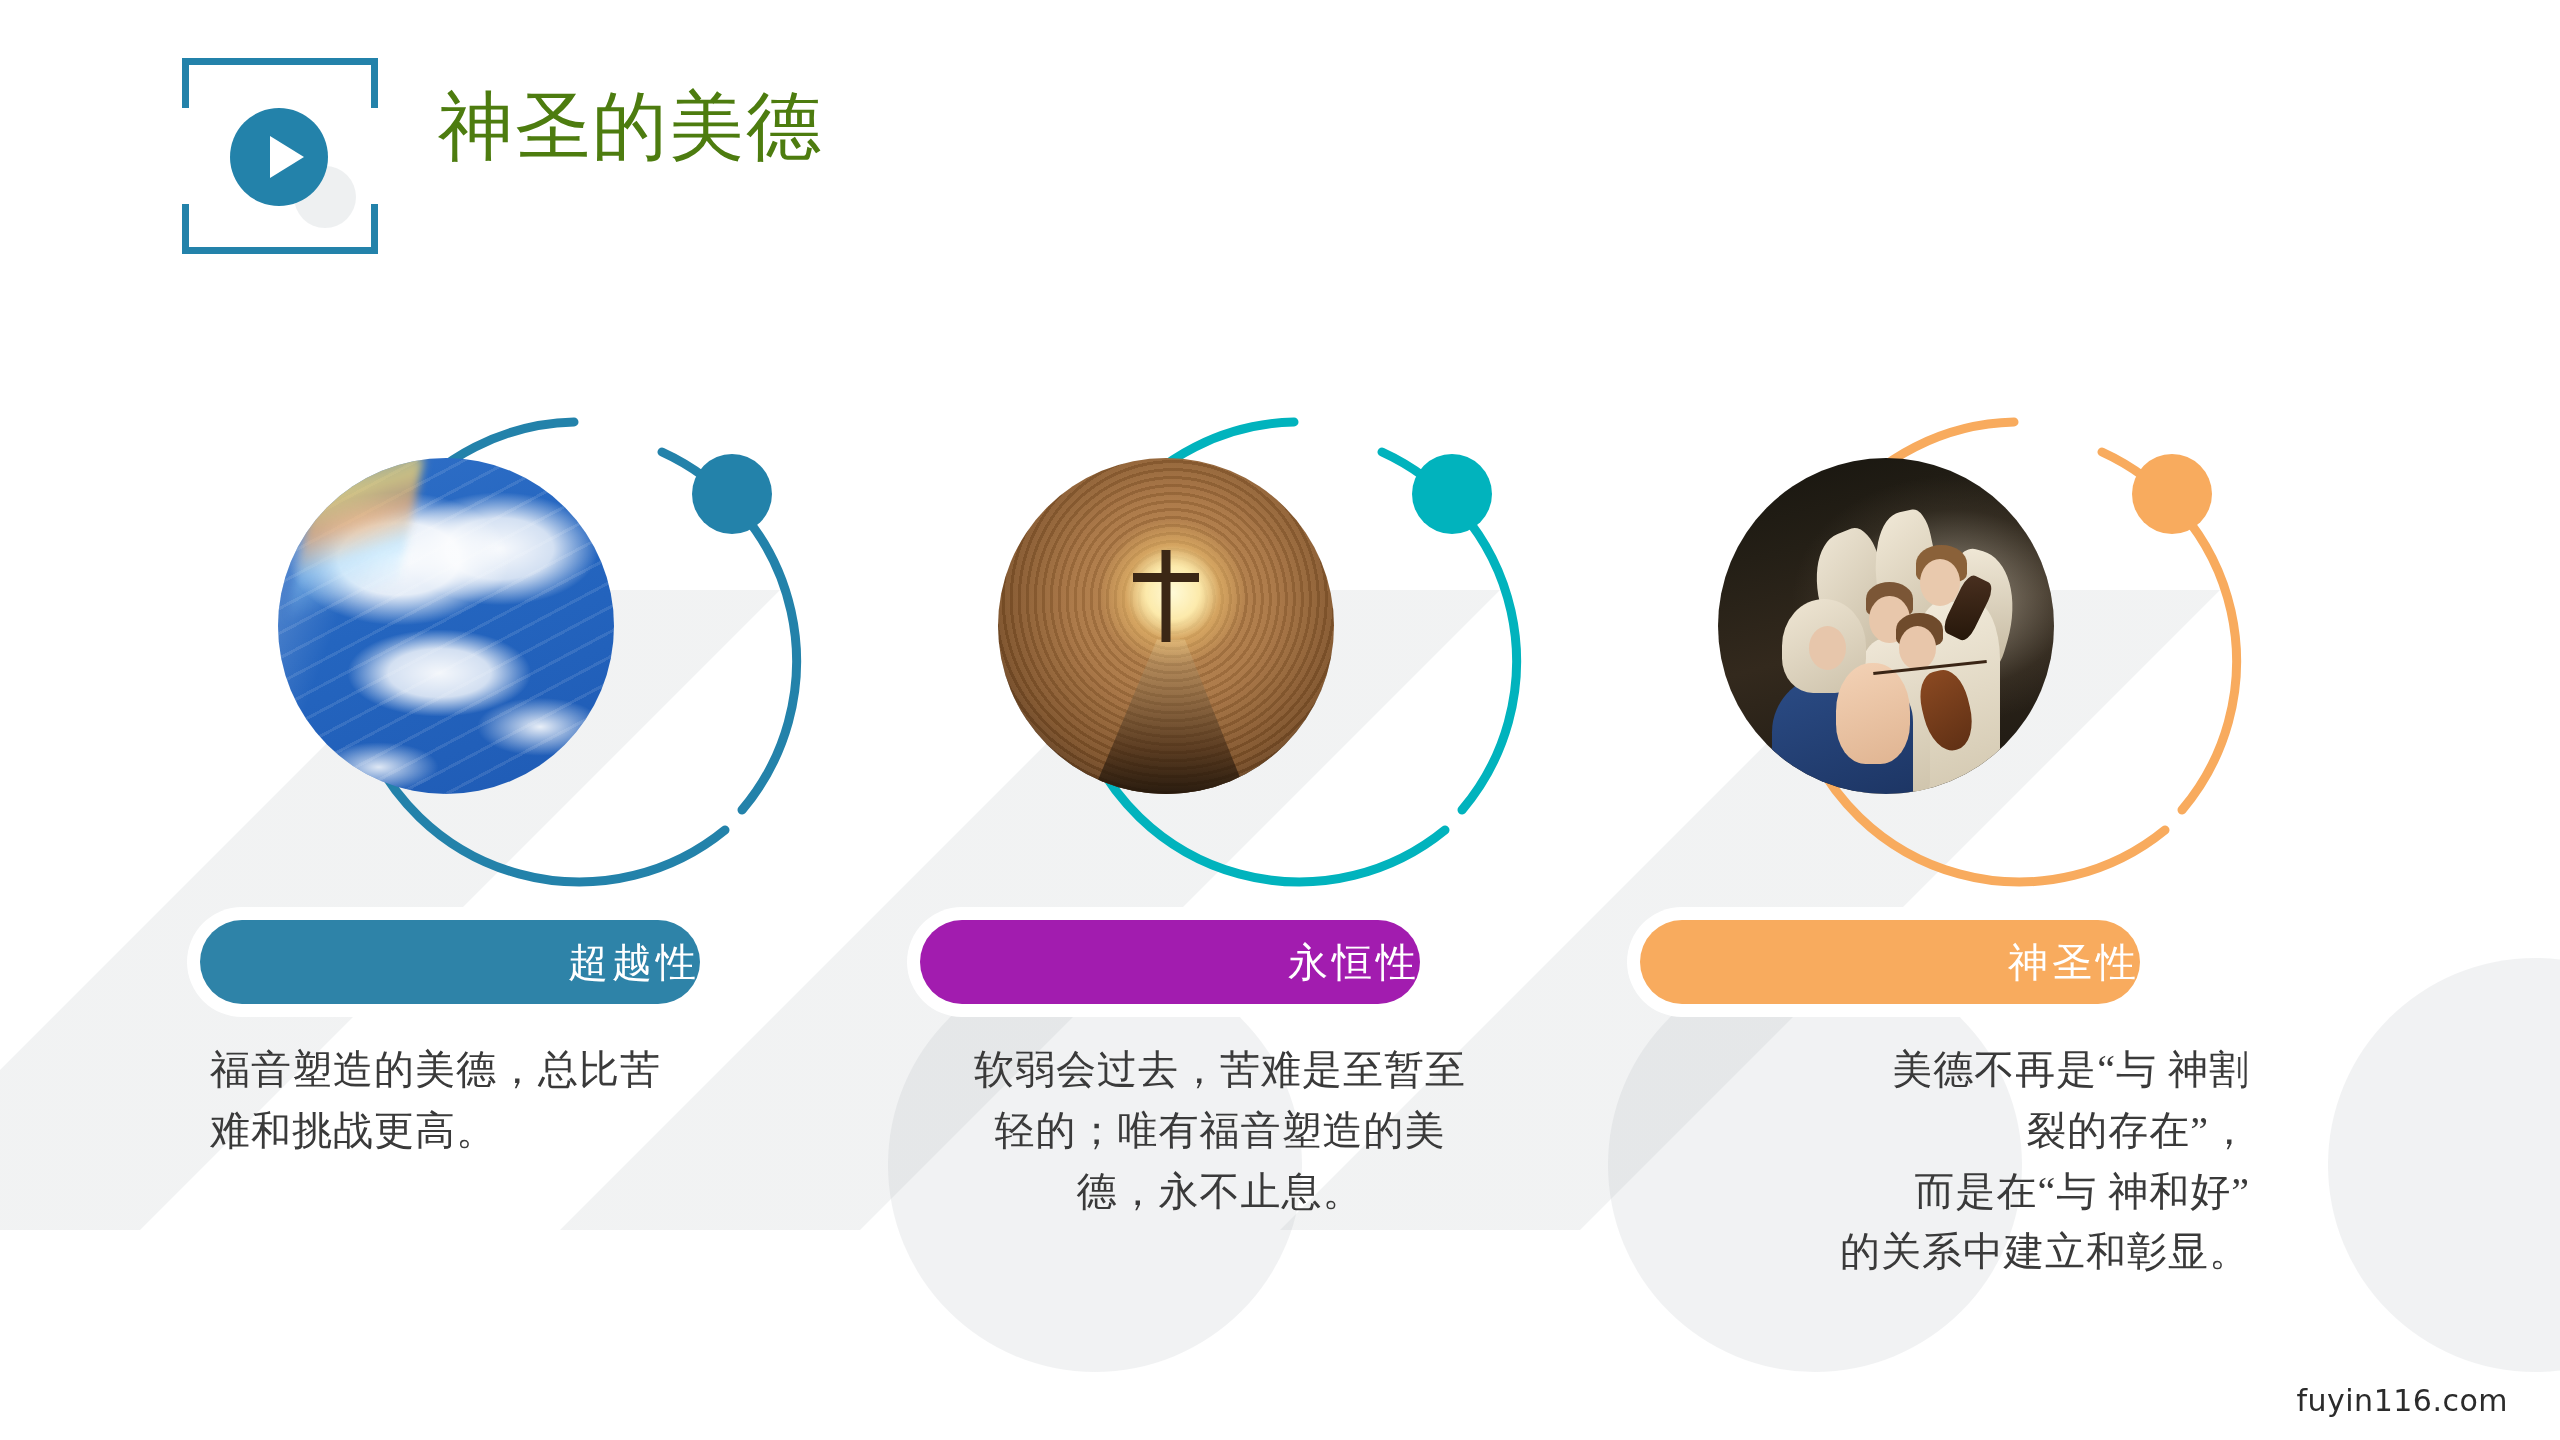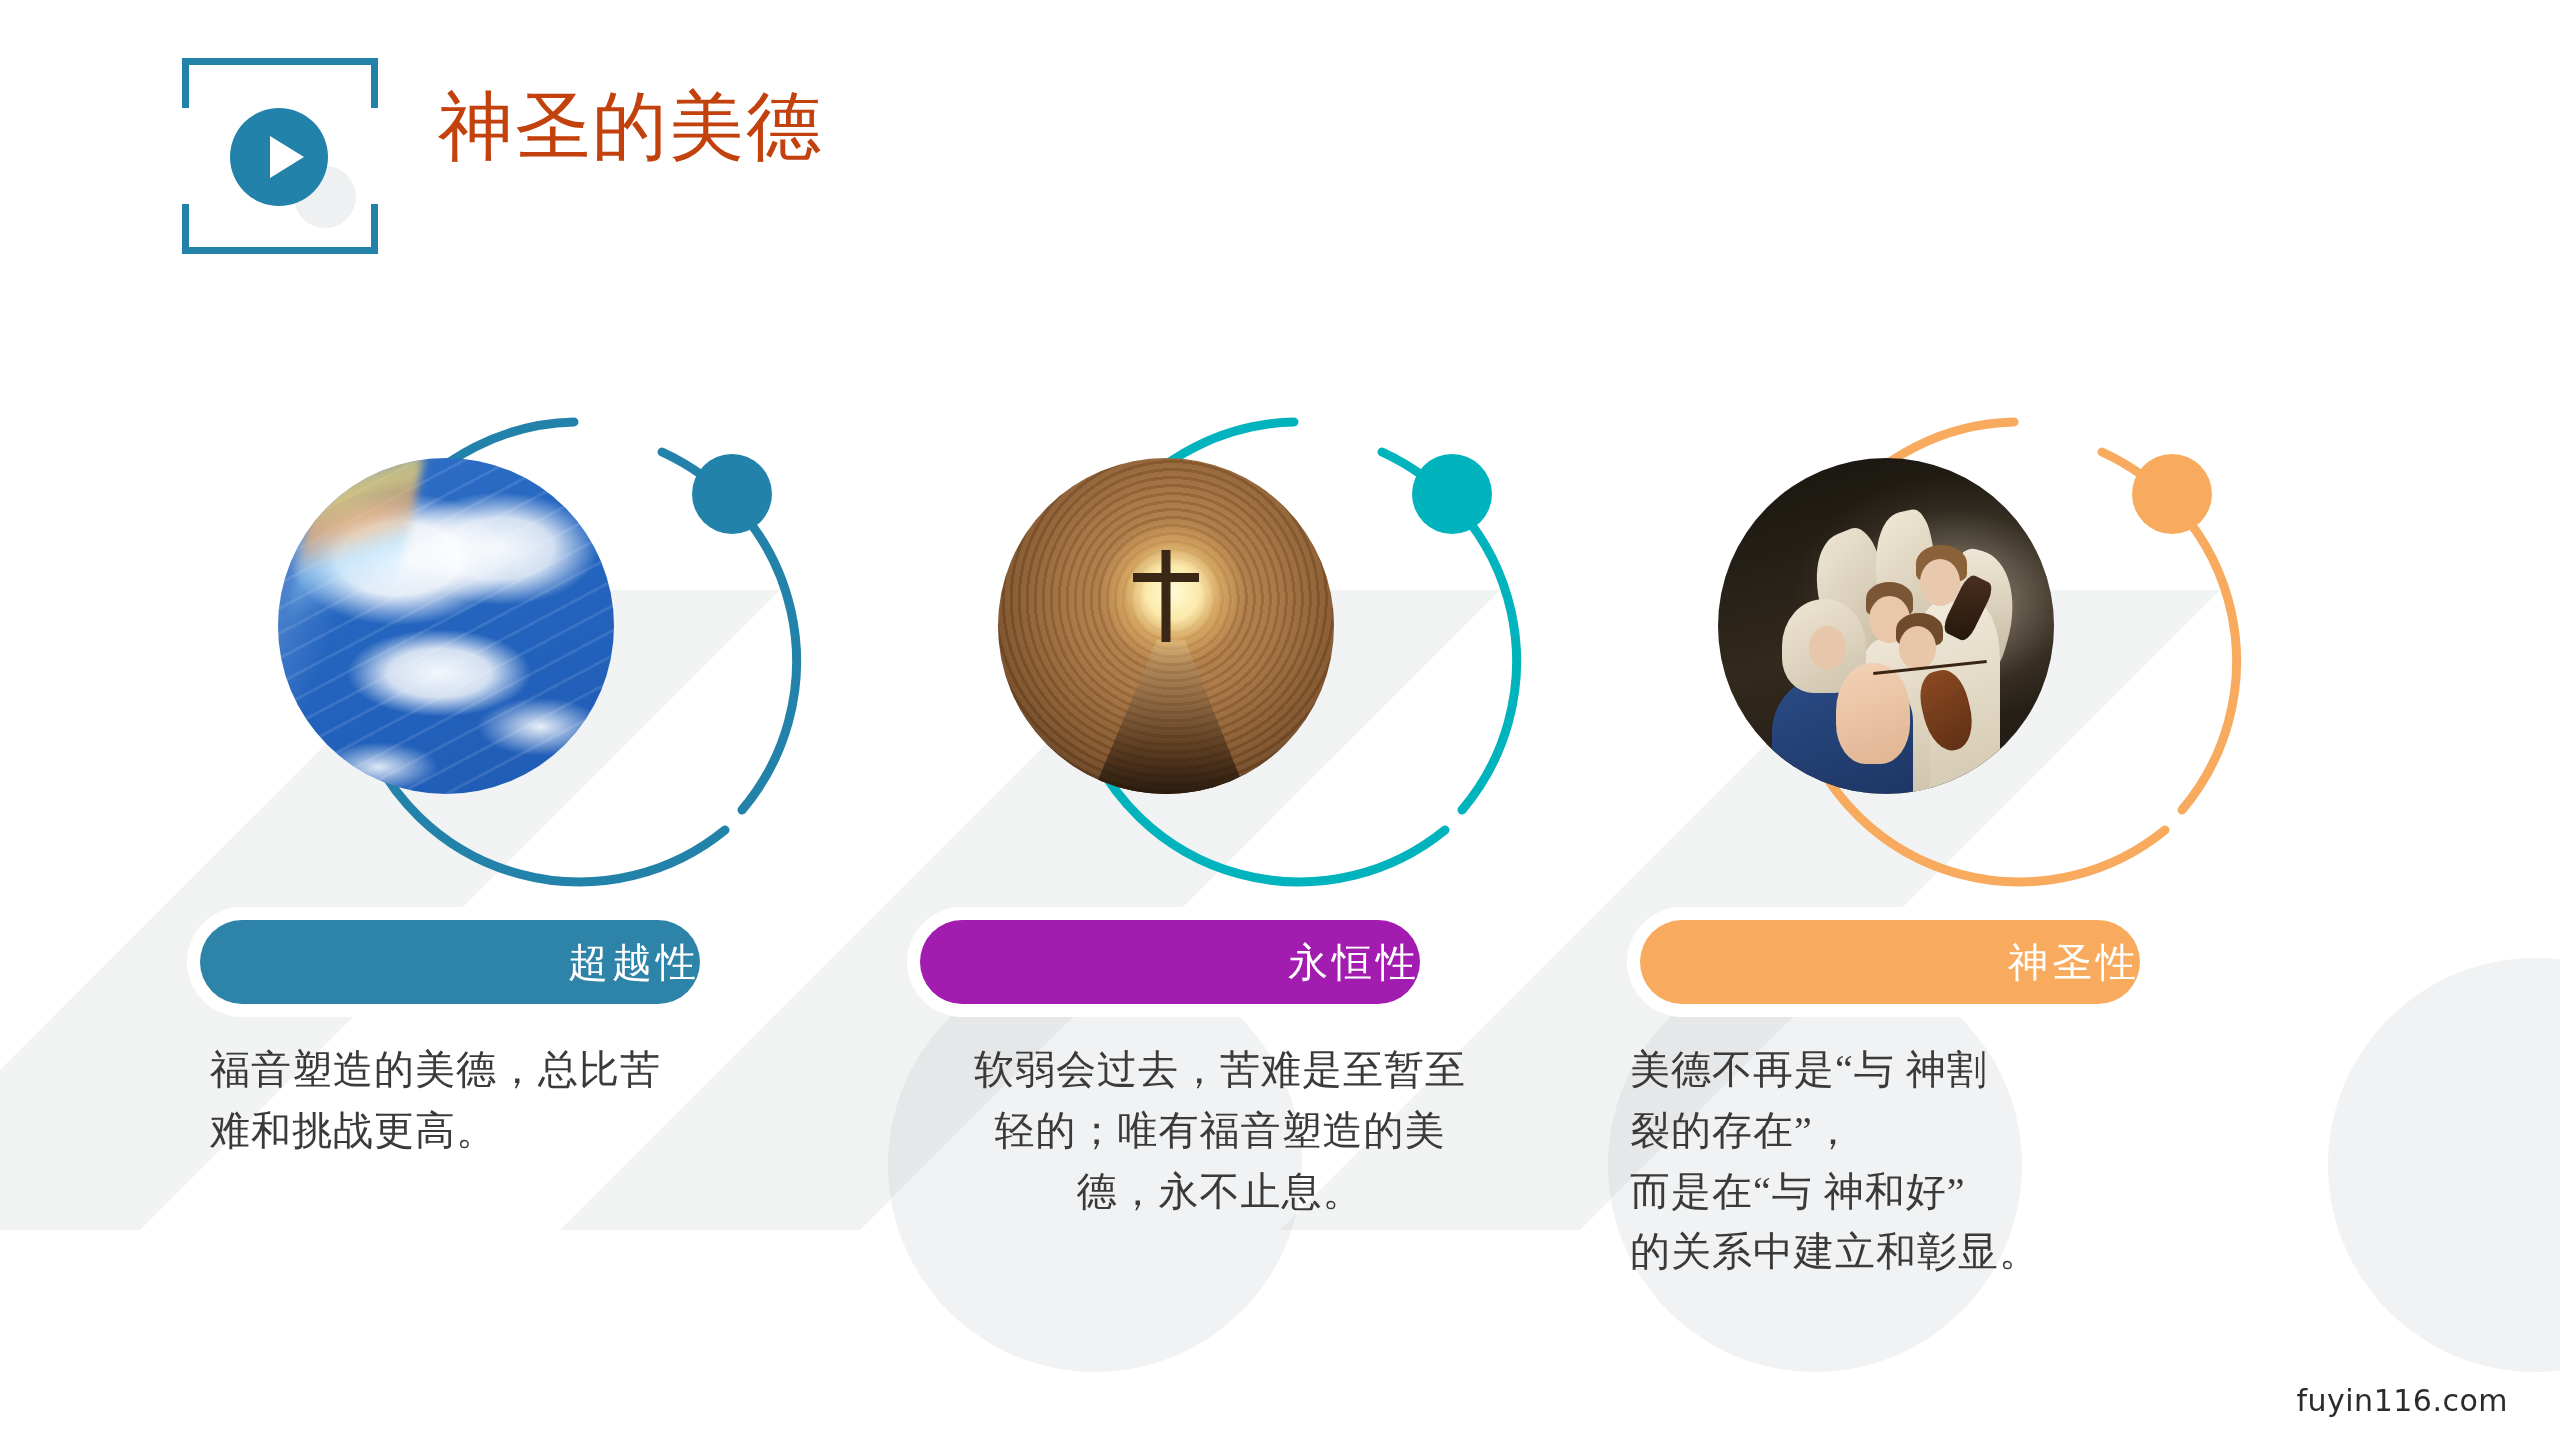--- a/index.html
+++ b/index.html
@@ -82,21 +82,21 @@
     border-bottom: 21px solid transparent;
   }
 
   .page-title {
     position: absolute;
     left: 438px;
     top: 85px;
     font-family: "DejaVu Sans", "Liberation Sans", sans-serif;
     font-size: 75px;
     line-height: 1.1;
-    color: #c2410c;
+    color: #4d7c0f;
     letter-spacing: 2px;
     white-space: nowrap;
   }
 
   
   .columns {
     position: absolute;
     left: 0;
     top: 380px;
     width: 2560px;
@@ -395,21 +395,21 @@
     z-index: 4;
     color: #3a3a3a;
     font-size: 40px;
     line-height: 1.52;
     letter-spacing: 1px;
     font-family: "Liberation Serif", "DejaVu Serif", serif;
     white-space: pre-line;
   }
   .cap-0 { left: 10px;  text-align: left;   width: 500px; }
   .cap-1 { left: 0px;   text-align: center;   width: 600px; }
-  .cap-2 { left: -10px; text-align: left; width: 620px; }
+  .cap-2 { left: -10px; text-align: right; width: 620px; }
 
   
   .footer {
     position: absolute;
     right: 52px;
     bottom: 22px;
     font-family: "DejaVu Sans", "Liberation Sans", sans-serif;
     font-size: 30px;
     color: #2b2b2b;
     letter-spacing: 0.5px;

